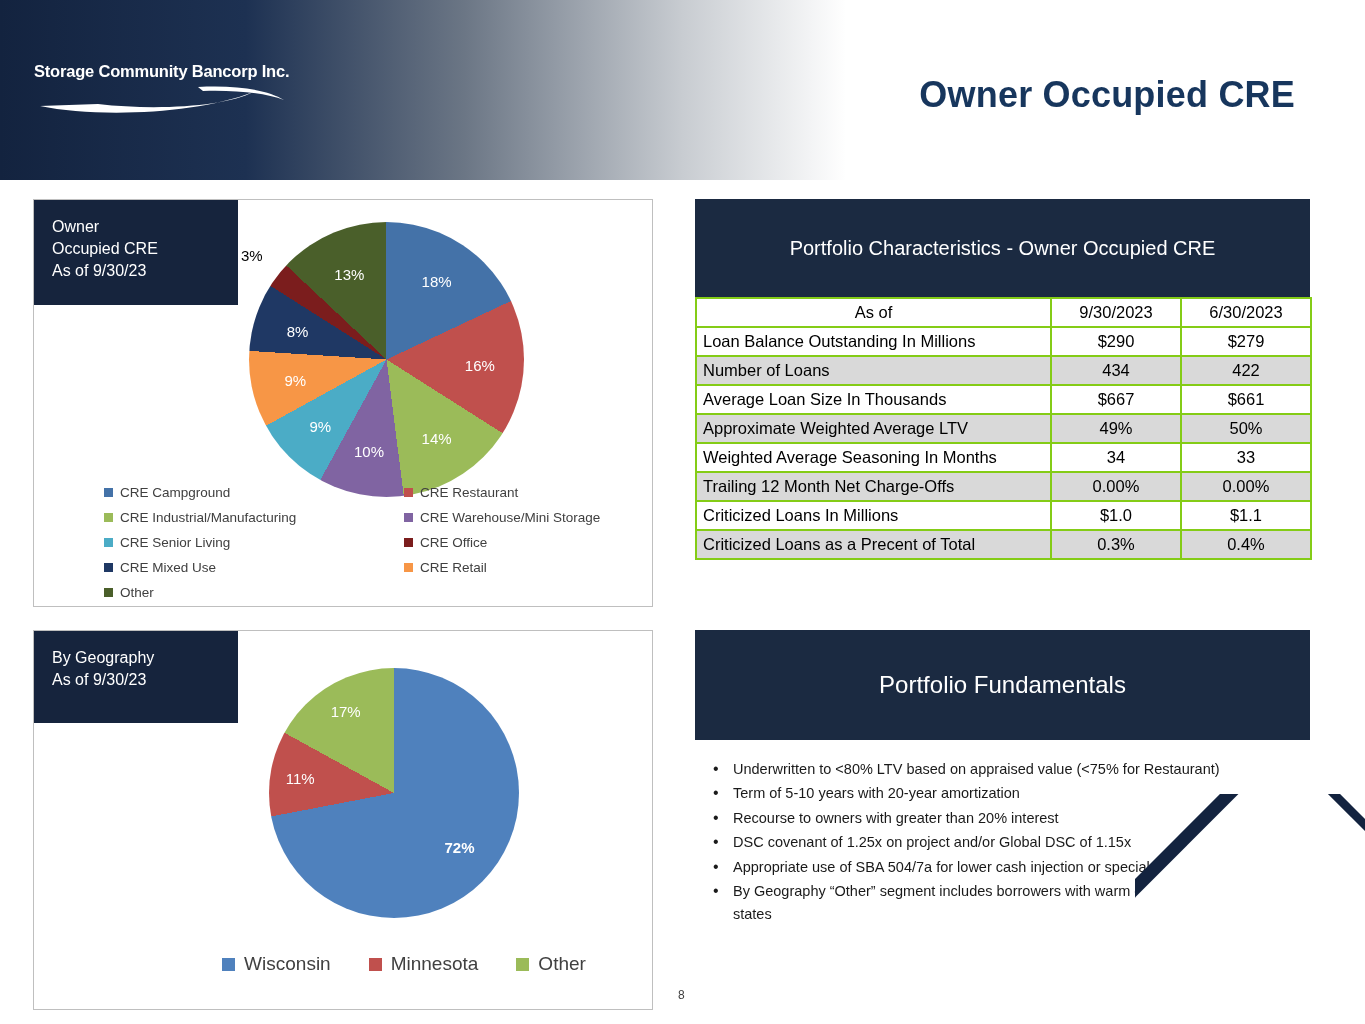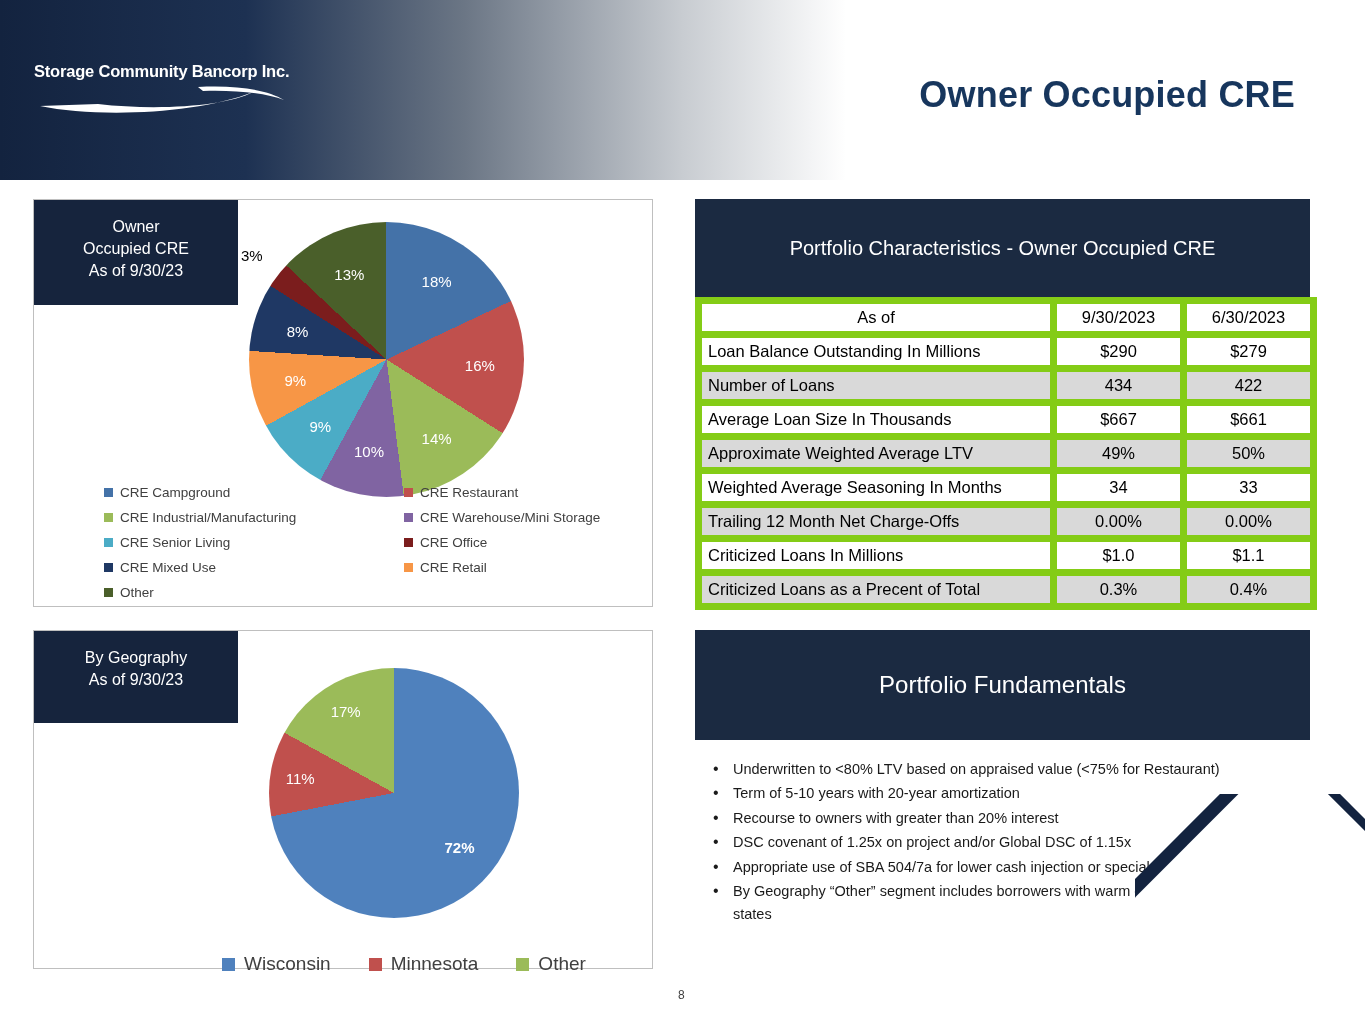--- a/index.html
+++ b/index.html
@@ -58,32 +58,31 @@
     letter-spacing: 0.2px;
   }
   
   .panel {
     position: absolute;
     background: #ffffff;
     border: 1px solid #bfbfbf;
     box-sizing: border-box;
   }
   #pie-panel-1 { left: 33px; top: 199px; width: 620px; height: 408px; }
-  #pie-panel-2 { left: 33px; top: 630px; width: 620px; height: 339px; }
+  #pie-panel-2 { left: 33px; top: 630px; width: 620px; height: 380px; }
 
   .panel-tab {
     position: absolute;
     left: 0; top: 0;
     background: #16243d;
     color: #ffffff;
     font-size: 16px;
     line-height: 22px;
     padding: 16px 18px 0 18px;
     box-sizing: border-box;
-    text-align: center;
   }
   #tab1 { width: 204px; height: 105px; }
   #tab2 { width: 204px; height: 92px; }
 
   
   .pie-wrap { position: absolute; }
   #pie1-wrap { left: 215px; top: 22px; width: 275px; height: 275px; }
   #pie2-wrap { left: 235px; top: 37px; width: 250px; height: 250px; }
 
   .pie {
@@ -154,21 +153,21 @@
   #table-head { height: 98px; line-height: 98px; }
 
   table.pf {
     border-collapse: collapse;
     width: 615px;
     table-layout: fixed;
     font-size: 16.5px;
     color: #000000;
   }
   table.pf td, table.pf th {
-    border: 7px solid #84cc16;
+    border: 2px solid #84cc16;
     padding: 4px 6px;
     height: 23px;
     box-sizing: border-box;
     font-weight: normal;
   }
   table.pf .col-label { width: 355px; text-align: left; }
   table.pf .col-val { width: 130px; text-align: center; }
   table.pf tr.header-row td { text-align: center; background: #ffffff; }
   table.pf tr.shaded td { background: #d9d9d9; }
 

